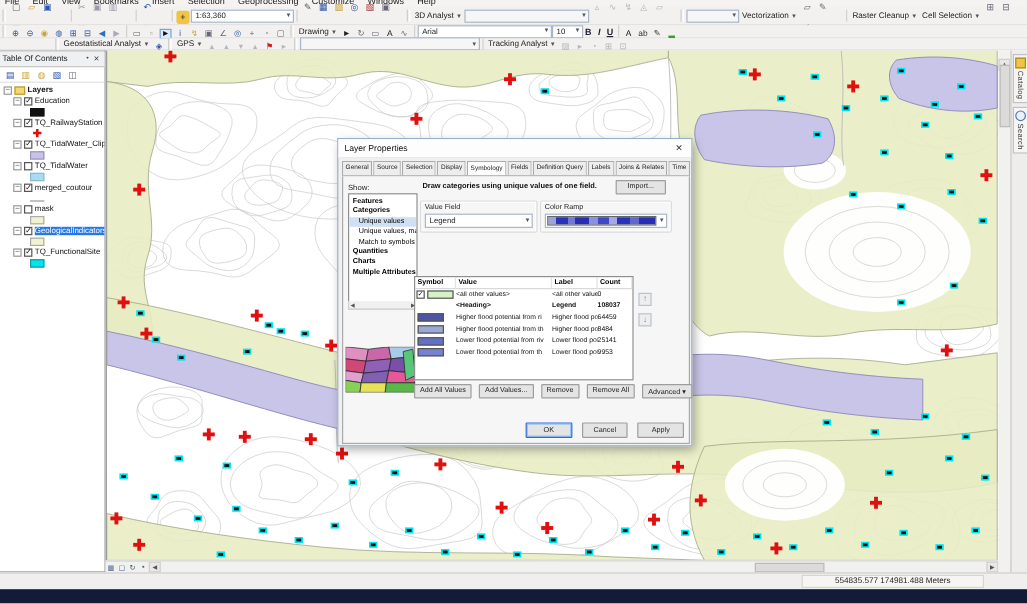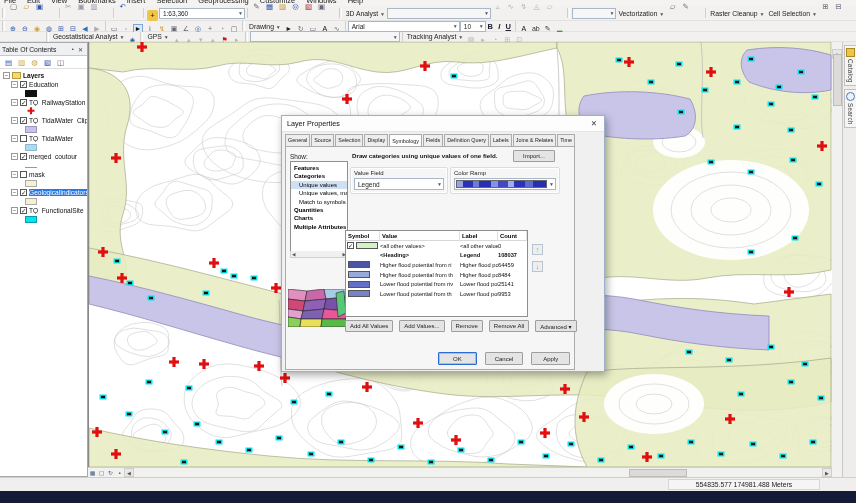--- a/index.html
+++ b/index.html
@@ -60,21 +60,21 @@
   .dockicon.catalog { background:#f0c545; border:1px solid #a98a20; }
   .dockicon.search { background:#eaf2fb; border:1px solid #4a7ab8; border-radius:50%; }
   .docktxt { writing-mode:vertical-rl; font-size:6.3px; color:#333; letter-spacing:.3px; }
 
   
   #statusbar { position:absolute; left:0; top:477px; width:856px; height:14px; background:#f0efed; border-top:1px solid #cfcecc; display:flex; align-items:center; justify-content:flex-end; }
   #coordbox { width:152px; height:11px; margin-right:36px; border:1px solid #d6d5d3; background:#f6f5f3; font-size:6.8px; color:#222; display:flex; align-items:center; justify-content:center; white-space:nowrap; }
   #taskstrip { position:absolute; left:0; top:491px; width:856px; height:12px; background:#131b38; }
 
   
-  #dialog { position:absolute; left:281px; top:115px; width:324px; height:257px; background:#f0f0f0; border:1px solid #9bb0c8; box-shadow:2px 3px 8px rgba(0,0,0,.35); }
+  #dialog { position:absolute; left:281px; top:115px; width:296px; height:257px; background:#f0f0f0; border:1px solid #9bb0c8; box-shadow:2px 3px 8px rgba(0,0,0,.35); }
   #dlg-title { height:16px; background:#fdfdfd; display:flex; align-items:center; padding:0 5px; font-size:7.2px; color:#111; border-bottom:1px solid #e5e5e5; }
   #dlg-title .sp { flex:1; }
   #dlg-close { font-size:7.5px; color:#333; padding:0 2px; }
   #dlg-tabs { position:absolute; left:3px; top:18px; width:290px; height:13px; display:flex; overflow:hidden; border-bottom:1px solid #ababab; }
   .dtab { font-size:5.4px; color:#222; padding:2px 2px 1px; border:1px solid #ababab; border-bottom:none; background:#ededed; margin-right:1px; white-space:nowrap; border-radius:1px 1px 0 0; flex:none; }
   .dtab.active { background:#fdfdfd; position:relative; top:0px; padding-top:3px; }
   #dlg-body { position:absolute; left:3px; top:31px; width:290px; height:223px; background:#f6f6f6; border:1px solid #ababab; border-top:none; }
 
   #show-label { position:absolute; left:4px; top:6px; font-size:6.4px; color:#222; }
   #show-list { position:absolute; left:4px; top:14px; width:58px; height:97px; background:#fff; border:1px solid #8f8f8f; overflow:hidden; font-size:6px; padding-top:2px; }

